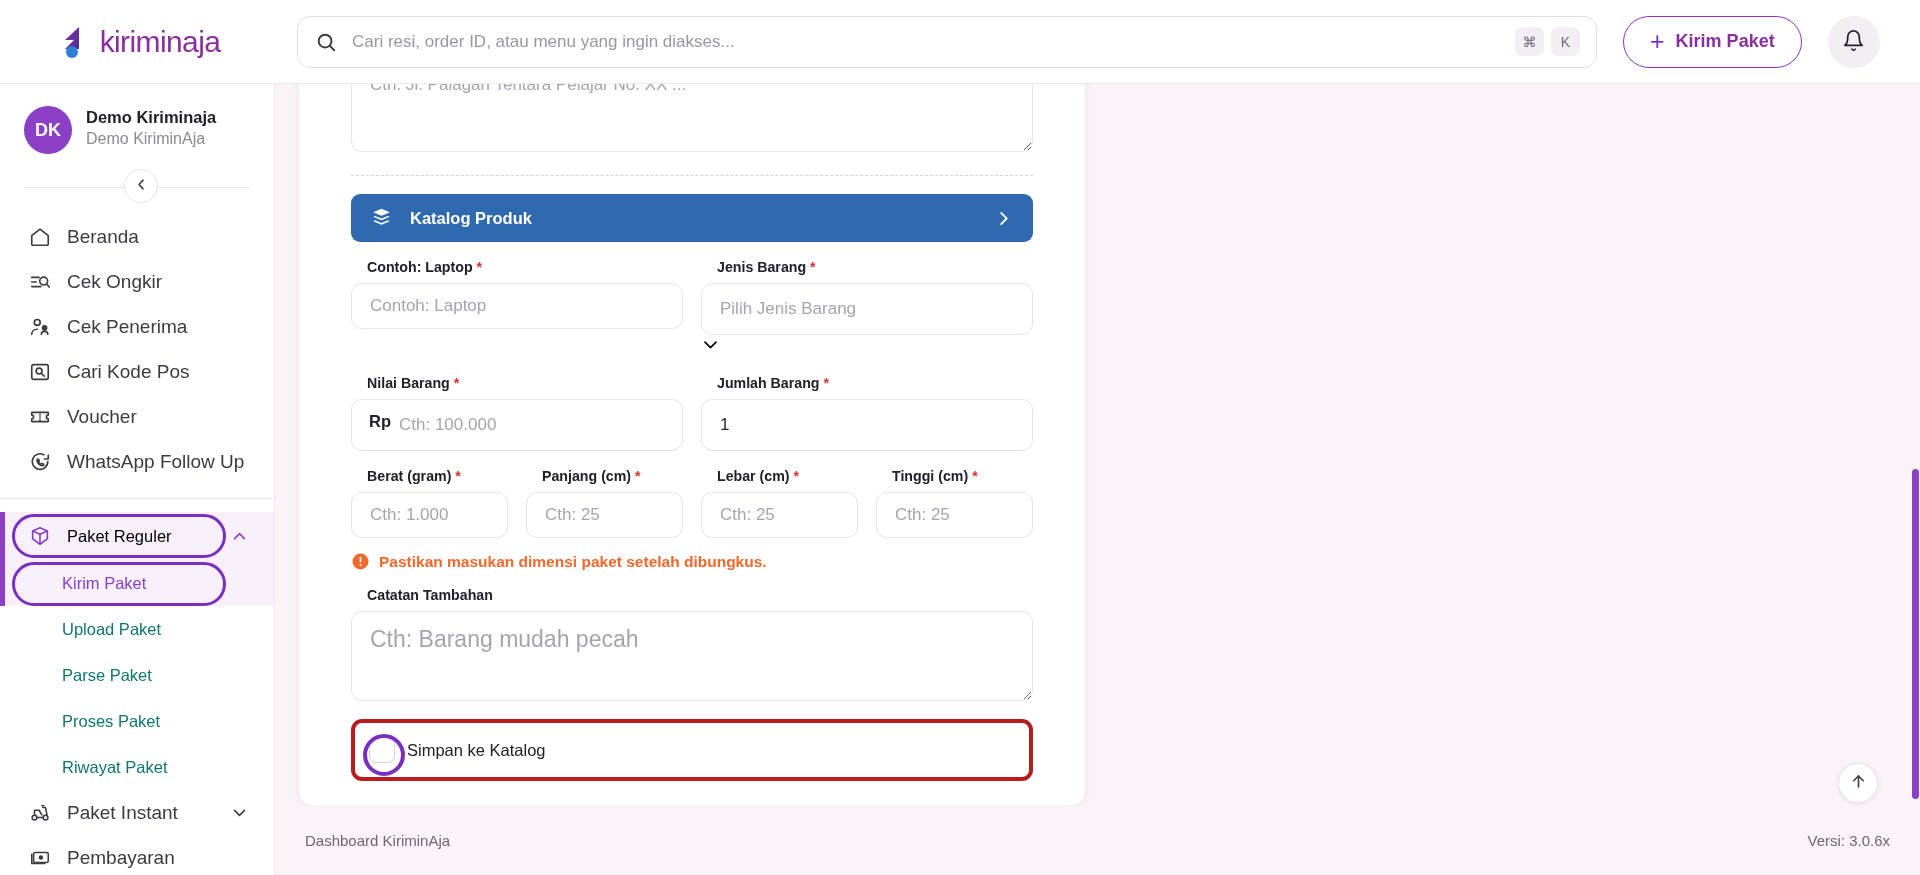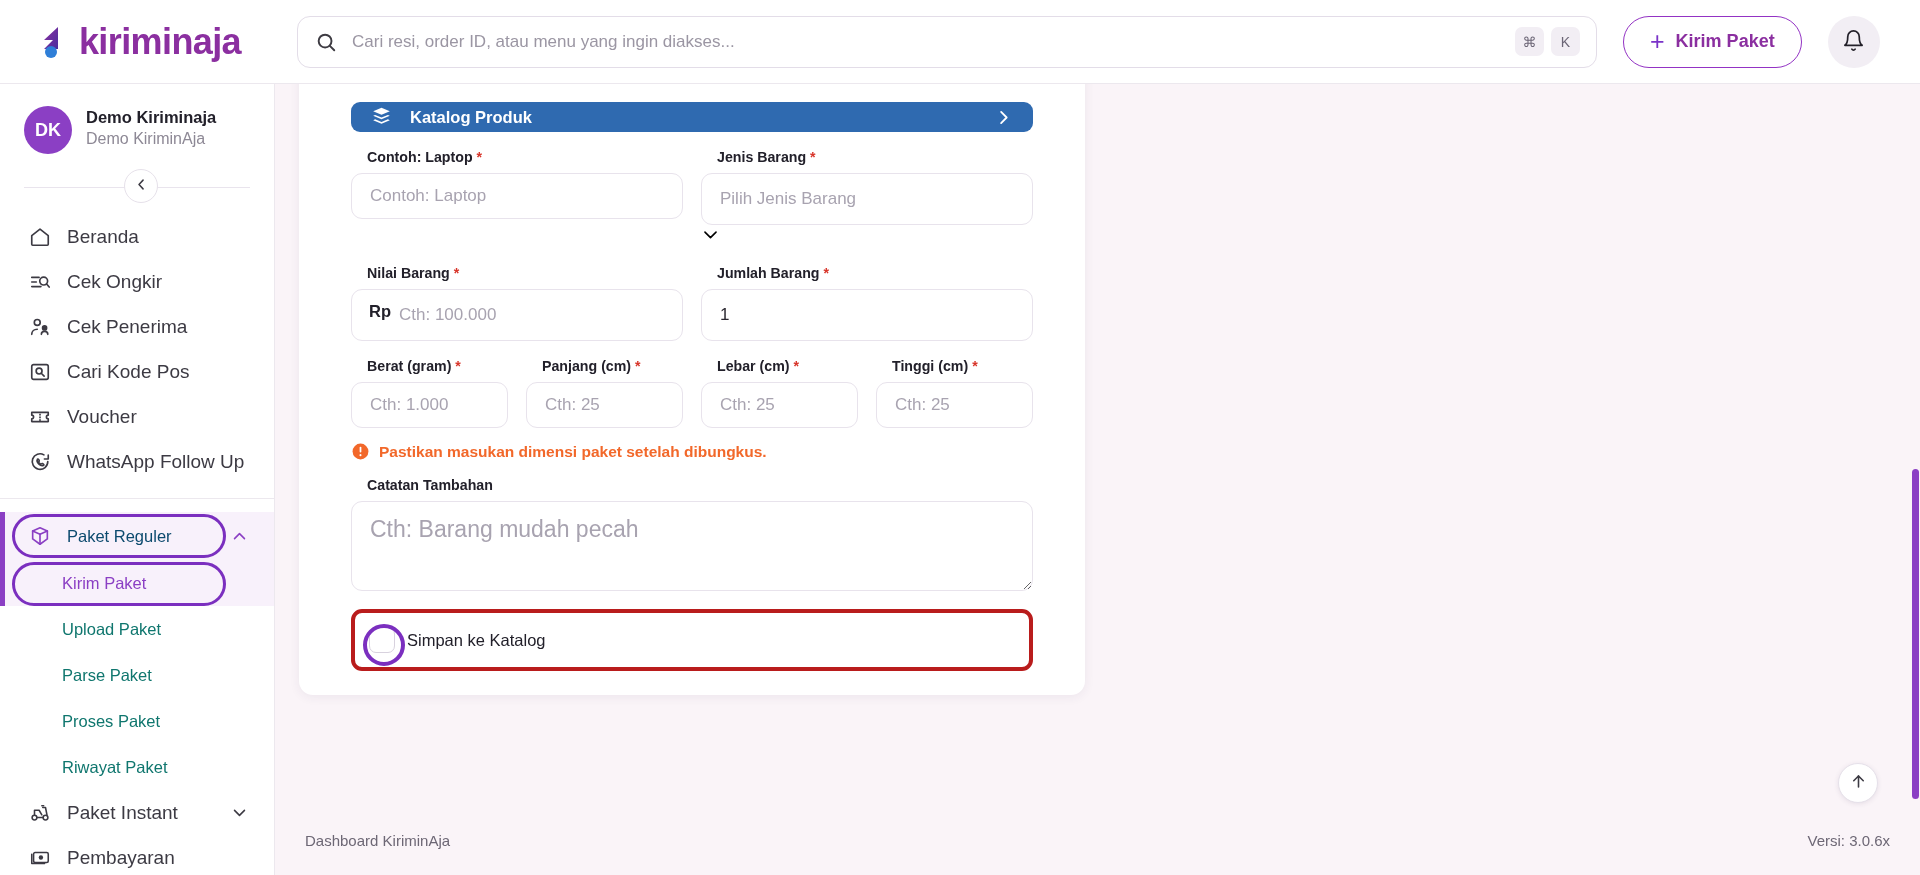--- a/index.html
+++ b/index.html
@@ -15,21 +15,21 @@
   .topbar {
     position: absolute; top: 0; left: 0; width: 1920px; height: 84px;
     background: #ffffff; border-bottom: 1px solid #ece8ee;
     display: flex; align-items: center; z-index: 30;
   }
   .logo-wrap {
     width: 275px; height: 84px; display: flex; align-items: center;
     justify-content: center; gap: 7px; flex: none;
   }
   .logo-mark { width: 38px; height: 38px; flex: none; }
-  .logo-text { font-size: 36px; font-weight: bold; color: #8b2fa0; letter-spacing: -0.6px; }
+  .logo-text { font-size: 30px; font-weight: normal; color: #8b2fa0; letter-spacing: -0.6px; }
 
   .search-box {
     width: 1300px; height: 52px; margin-left: 22px;
     border: 1px solid #e3dde8; border-radius: 13px; background: #fff;
     display: flex; align-items: center; padding: 0 16px 0 17px; flex: none;
   }
   .search-icon { width: 22px; height: 22px; flex: none; color: #3d3b42; }
   .search-input {
     flex: 1; border: none; outline: none; font-size: 17px;
     color: #2b2830; font-family: "Liberation Sans", sans-serif;
@@ -91,21 +91,21 @@
   .nav-item .txt { font-size: 19px; color: #3c3a43; }
 
   .nav-sep { height: 1px; background: #ece8ee; margin: 14px 0 0 0; }
 
   .group-block { background: #f8f1fb; position: relative; margin-top: 13px; }
   .group-block::before {
     content:""; position:absolute; left:0; top:0; width:5px; height:100%;
     background:#8b3fc4;
   }
   .nav-item.group-head { height: 48px; }
-  .nav-item.group-head .txt { color: #0c4a6e; font-size: 16.5px; }
+  .nav-item.group-head .txt { color: #000000; font-size: 16.5px; }
   .nav-item.group-head .ico { color: #8b3fc4; }
   .chevron-right { position: absolute; right: 26px; color: #8b3fc4; display:flex; }
 
   .ring-head {
     position: absolute; left: 12px; top: 2px; width: 214px; height: 44px;
     border: 3.5px solid #7b2fbf; border-radius: 24px; pointer-events: none; z-index: 5;
   }
   .ring-sub {
     position: absolute; left: 12px; top: 2px; width: 214px; height: 44px;
     border: 3.5px solid #7b2fbf; border-radius: 24px; pointer-events: none; z-index: 5;
@@ -138,21 +138,21 @@
   .textarea-addr {
     width: 100%; height: 92px; border: 1px solid #e8e3ec; border-radius: 11px;
     padding: 14px 18px; font-size: 17px; color: #2b2830; resize: vertical;
     font-family: "Liberation Sans", sans-serif; outline: none; display:block;
   }
   .textarea-addr::placeholder { color: #a8a3b0; }
 
   .dashed-sep { border-top: 1.6px dashed #d9d3de; margin: 23px 0 18px 0; }
 
   .katalog-bar {
-    height: 30px; background: #2f6ab0; border-radius: 9px;
+    height: 48px; background: #2f6ab0; border-radius: 9px;
     display: flex; align-items: center; padding: 0 20px; cursor: pointer; text-align: right;
   }
   .katalog-bar .k-ico { width: 22px; height: 22px; color: #fff; flex:none; display:flex; }
   .katalog-bar .k-lbl { font-size: 16.5px; font-weight: bold; color: #fff; margin-left: 17px; }
   .katalog-bar .k-arrow { margin-left: auto; color: #fff; display:flex; }
 
   .frow { display: flex; gap: 18px; margin-top: 17px; }
   .fcol { flex: 1; min-width: 0; }
   .flabel { font-size: 14.2px; font-weight: bold; color: #22202a; margin-bottom: 8px; display:block;margin-left:16px; }
   .flabel .star { color: #d8352a; font-weight: bold; }
@@ -442,20 +442,21 @@
     </div>
 
   </div>
 </div>
 
 <div class="main">
 
   <div class="card">
     <div class="card-inner">
 
+      <textarea class="textarea-addr" placeholder="Cth: Jl. Palagan Tentara Pelajar No. XX ..." style=""></textarea>
 
       <div class="dashed-sep"></div>
 
       <div class="katalog-bar">
         <span class="k-ico">
           <svg viewBox="0 0 24 24" width="21" height="21" fill="currentColor">
             <path d="M12 2 2.5 6 12 10l9.5-4z"></path>
             <path d="M2.5 11.2 12 15.2l9.5-4-2.2-.95L12 13.2 4.7 10.25z"></path>
             <path d="M2.5 16.2 12 20.2l9.5-4-2.2-.95L12 18.2 4.7 15.25z"></path>
           </svg>

